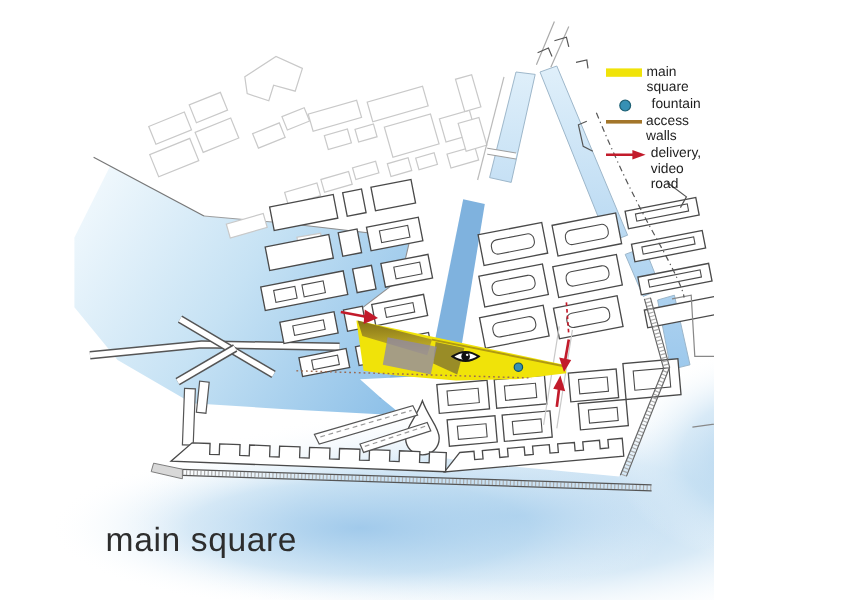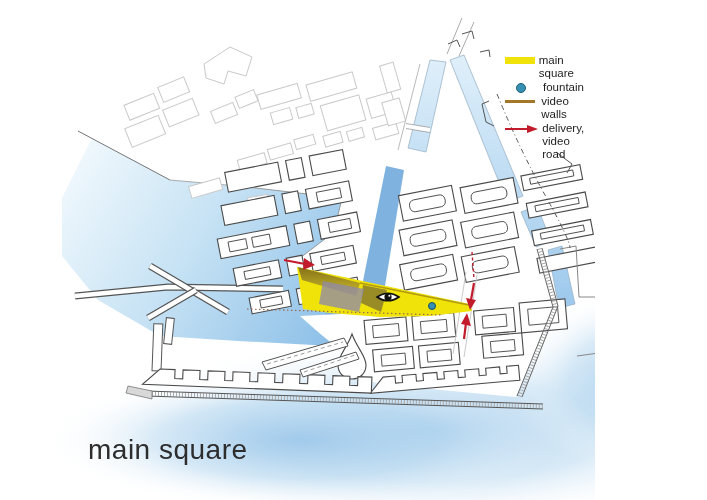--- a/index.html
+++ b/index.html
@@ -284,21 +284,21 @@
   <div class="legend-row">
     <span class="sw-col">
           <span class="sw-dot"></span>
         </span>
     <span class="legend-label">fountain</span>
   </div>
   <div class="legend-row">
     <span class="sw-col">
           <span class="sw-line"></span>
         </span>
-    <span class="legend-label">video walls</span>
+    <span class="legend-label">access walls</span>
   </div>
   <div class="legend-row">
     <span class="sw-col">
       <svg width="34" height="10">
         <line x1="0" y1="5" x2="24" y2="5" class="red-stroke" stroke-width="2"></line>
         <polygon points="22,1 33,5 22,9" class="red-fill"></polygon>
       </svg>
     </span>
     <span class="legend-label">delivery,
 video road</span>

